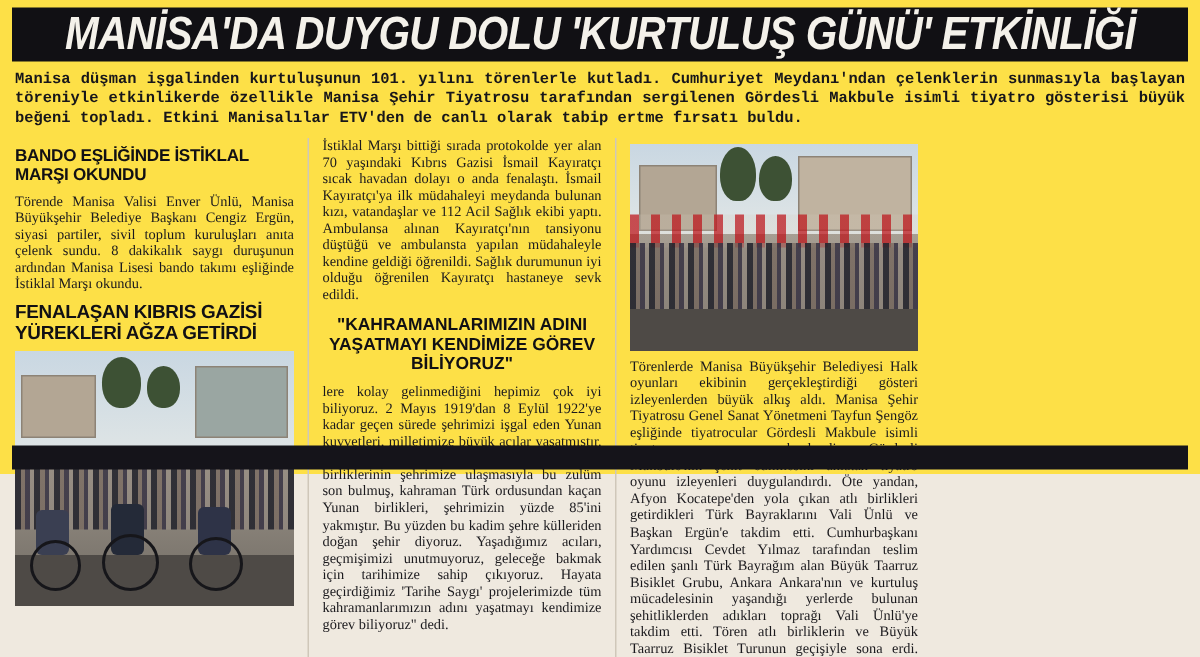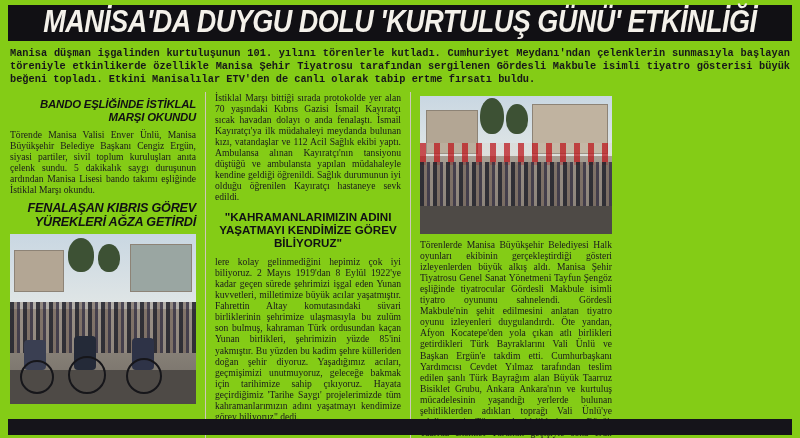--- a/index.html
+++ b/index.html
@@ -9,22 +9,22 @@
   body {
     width: 800px;
     height: 438px;
     overflow: hidden;
     background: #efe9df;
     font-family: "Liberation Serif", serif;
   }
   .page {
     position: relative;
     width: 800px;
-    height: 438px;
-    background: #84cc16;
+    height: 316px;
+    background: #fde047;
     box-sizing: border-box;
     padding: 5px 8px 0 8px;
   }
   
   .headline-bar {
     background: #111014;
     color: #f4f1ea;
     text-align: center;
     padding: 3px 4px 5px 4px;
     letter-spacing: -0.5px;
@@ -70,25 +70,24 @@
     text-align: justify;
     margin: 0 0 5px 0;
     color: #1a191d;
     hyphens: auto;
   }
   h2.crosshead {
     font-family: "Liberation Sans", sans-serif;
     font-weight: bold;
     font-size: 11.4px;
     line-height: 13px;
-    text-align: right;
+    text-align: left;
     margin: 6px 0 5px 0;
     color: #111014;
     letter-spacing: -0.2px;
-    font-style: italic;
   }
   h2.crosshead.big {
     font-size: 12.6px;
     line-height: 14px;
   }
   .quote {
     font-family: "Liberation Sans", sans-serif;
     font-weight: bold;
     font-size: 11.6px;
     line-height: 13.4px;
@@ -197,22 +196,22 @@
   <div class="headline-bar">
     <span class="hl">MANİSA'DA DUYGU DOLU 'KURTULUŞ GÜNÜ' ETKİNLİĞİ</span>
   </div>
 
   <div class="subhead">Manisa düşman işgalinden kurtuluşunun 101. yılını törenlerle kutladı. Cumhuriyet Meydanı'ndan çelenklerin sunmasıyla başlayan töreniyle etkinlikerde özellikle Manisa Şehir Tiyatrosu tarafından sergilenen Gördesli Makbule isimli tiyatro gösterisi büyük beğeni topladı. Etkini Manisalılar ETV'den de canlı olarak tabip ertme fırsatı buldu.</div>
 
   <div class="cols">
 
     <div class="col">
       <h2 class="crosshead">BANDO EŞLİĞİNDE İSTİKLAL MARŞI OKUNDU</h2>
-      <p class="body">Törende Manisa Valisi Enver Ünlü, Manisa Büyükşehir Belediye Başkanı Cengiz Ergün, siyasi partiler, sivil toplum kuruluşları anıta çelenk sundu. 5 dakikalık saygı duruşunun ardından Manisa Lisesi bando takımı eşliğinde İstiklal Marşı okundu.</p>
-      <h2 class="crosshead big">FENALAŞAN KIBRIS GÖREV YÜREKLERİ AĞZA GETİRDİ</h2>
+      <p class="body">Törende Manisa Valisi Enver Ünlü, Manisa Büyükşehir Belediye Başkanı Cengiz Ergün, siyasi partiler, sivil toplum kuruluşları anıta çelenk sundu. 8 dakikalık saygı duruşunun ardından Manisa Lisesi bando takımı eşliğinde İstiklal Marşı okundu.</p>
+      <h2 class="crosshead big">FENALAŞAN KIBRIS GAZİSİ YÜREKLERİ AĞZA GETİRDİ</h2>
 
       <div class="photo bikes">
         <div class="sky"></div>
         <div class="ground"></div>
         <div class="bldg" style="left:4px; top:16px; width:48px; height:40px;"></div>
         <div class="bldg" style="left:120px; top:10px; width:60px; height:46px; background:#9aa6a2;"></div>
         <div class="tree" style="left:58px; top:4px; width:26px; height:34px;"></div>
         <div class="tree" style="left:88px; top:10px; width:22px; height:28px;"></div>
         <div class="crowd" style="bottom:30%; height:30%;"></div>
         <div class="road"></div>

